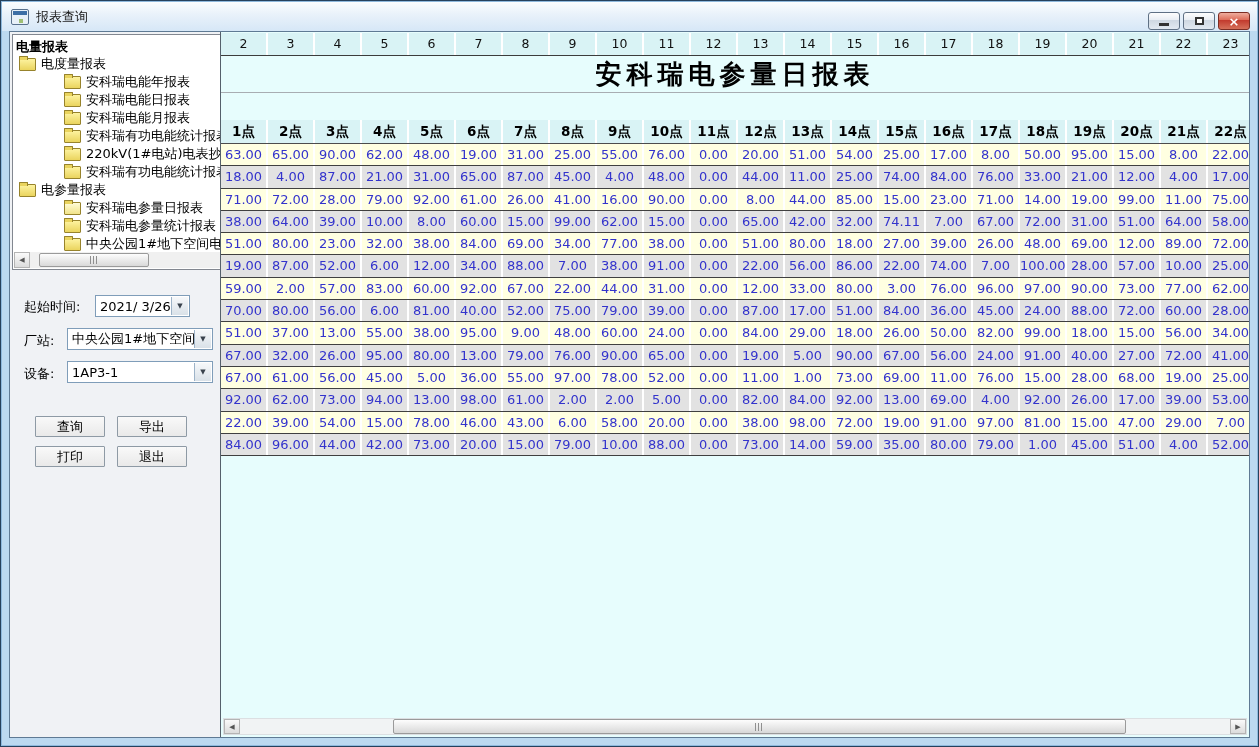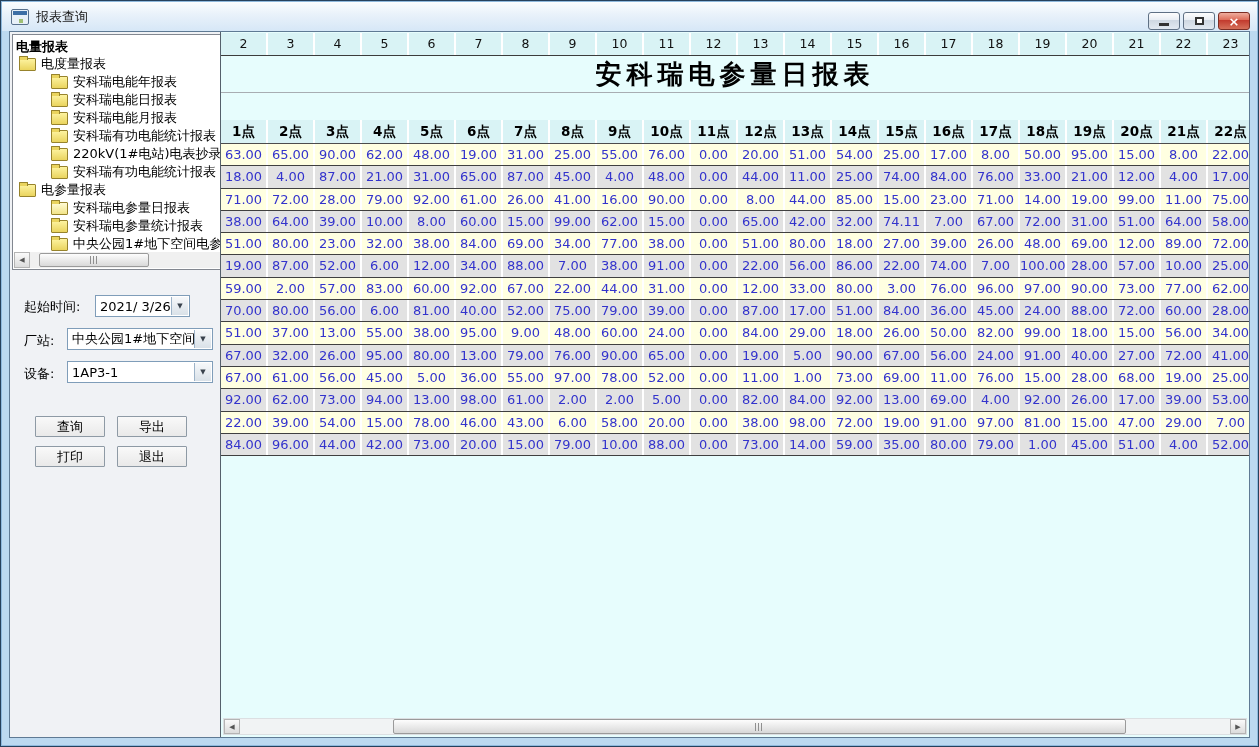--- a/index.html
+++ b/index.html
@@ -28,21 +28,21 @@
   
   .client{position:absolute;left:8px;top:30px;right:8px;bottom:8px;background:#f0f2f5;
           border:1px solid #5f7a94;box-sizing:border-box;overflow:hidden;}
   
   .sidebar{position:absolute;left:0;top:0;width:210px;bottom:0;background:#f0f2f5;}
   .tree-box{position:absolute;left:2px;top:2px;width:228px;height:236px;background:#fff;
             border:1px solid #828790;box-sizing:border-box;overflow:hidden;}
   .tree-root{font-size:13px;font-weight:bold;padding:3px 0 0 3px;height:17px;white-space:nowrap;}
   .tree-item{height:18px;display:flex;align-items:center;font-size:13px;white-space:nowrap;overflow:hidden;}
   .tree-item.lvl1{padding-left:6px;}
-  .tree-item.lvl2{padding-left:38px;}
+  .tree-item.lvl2{padding-left:26px;margin-left:25px;}
   .folder{position:relative;width:15px;height:11px;margin-right:5px;flex:none;
           background:linear-gradient(180deg,#fdf3a0,#ead45e);border:1px solid #97832c;border-radius:1px;}
   .folder::before{content:"";position:absolute;left:-1px;top:-3px;width:7px;height:3px;background:#ead45e;
                   border:1px solid #97832c;border-bottom:none;border-radius:1px 1px 0 0;}
   .folder.open{background:linear-gradient(180deg,#fffbd6,#f2e489);}
   .tree-scroll{position:absolute;left:1px;right:1px;bottom:1px;height:16px;background:#f0f0f0;}
   .sb-btn{position:absolute;top:0;width:16px;height:16px;background:linear-gradient(#fafafa,#dcdcdc);
           border:1px solid #b4b4b4;box-sizing:border-box;color:#555;font-size:7px;
           display:flex;align-items:center;justify-content:center;}
   .sb-btn.left{left:0;}

